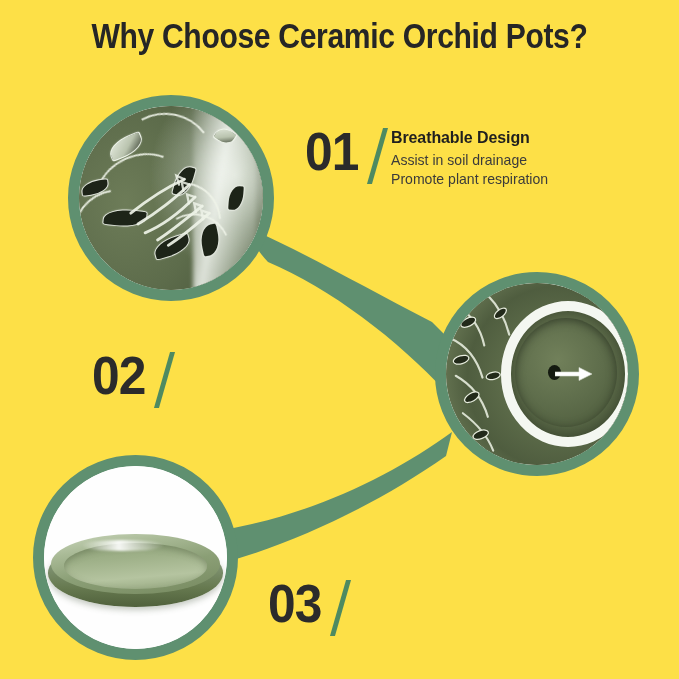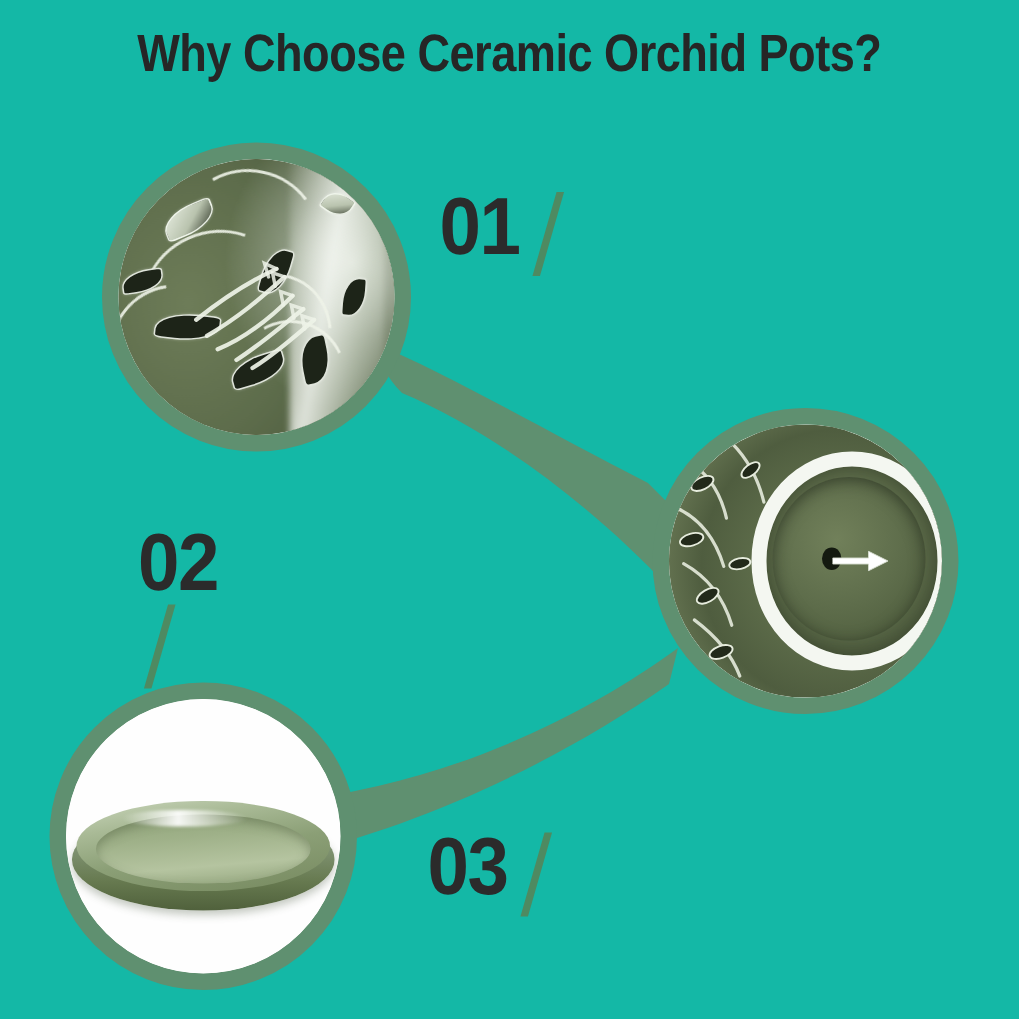--- a/index.html
+++ b/index.html
@@ -12,21 +12,21 @@
     background: #f7f7f5;
     font-family: "Liberation Sans", sans-serif;
     overflow: hidden;
     position: relative;
   }
 
   #infographic {
     position: relative;
     width: 679px;
     height: 679px;
-    background: #14b8a6;
+    background: #fde047;
   }
 
   
   .title {
     position: absolute;
     left: 0;
     top: 16px;
     width: 679px;
     text-align: center;
     font-size: 35px;
@@ -257,23 +257,23 @@
   }
   .callout-line {
     font-size: 14.5px;
     color: #3b3b3b;
     line-height: 1.33;
     white-space: nowrap;
     transform: scaleX(0.97);
     transform-origin: left center;
   }
 
-  #callout-1 { left: 293px; top: 126px; }
-  #callout-2 { left:  92px; top: 350px; flex-direction: column; }
-  #callout-3 { left: 268px; top: 553px; margin-left: 17px; }
+  #callout-1 { left: 305px; top: 126px; }
+  #callout-2 { left:  92px; top: 350px; }
+  #callout-3 { left: 268px; top: 578px; }
 </style>
 </head>
 <body>
 
 <div id="infographic">
 
   <div class="title">Why Choose Ceramic Orchid Pots?</div>
 
   <svg id="ribbons" viewBox="0 0 679 679">
     <path fill="#5f9070" d="M 248,228
@@ -369,20 +369,25 @@
         <div class="tray-rim"></div>
         <div class="tray-inner"></div>
         <div class="tray-highlight"></div>
       </div>
     </div>
   </div>
 
   <div class="callout" id="callout-1">
     <div class="callout-number">01</div>
     <div class="callout-slash"></div>
+    <div class="callout-text">
+      <div class="callout-heading">Breathable Design</div>
+      <div class="callout-line">Assist in soil drainage</div>
+      <div class="callout-line">Promote plant respiration</div>
+    </div>
   </div>
 
   <div class="callout" id="callout-2">
     <div class="callout-number">02</div>
     <div class="callout-slash"></div>
   </div>
 
   <div class="callout" id="callout-3">
     <div class="callout-number">03</div>
     <div class="callout-slash"></div>

